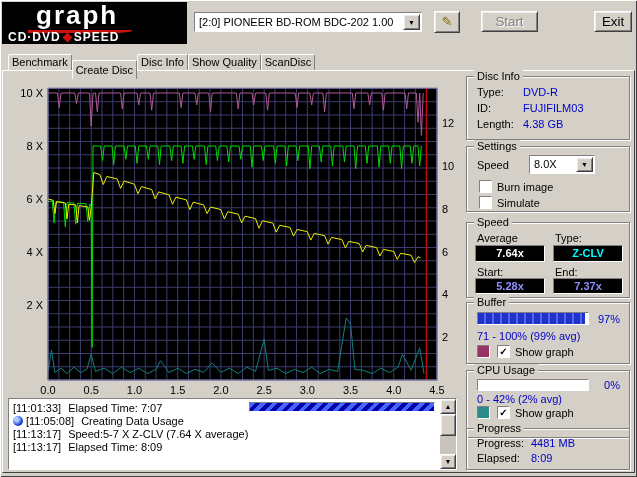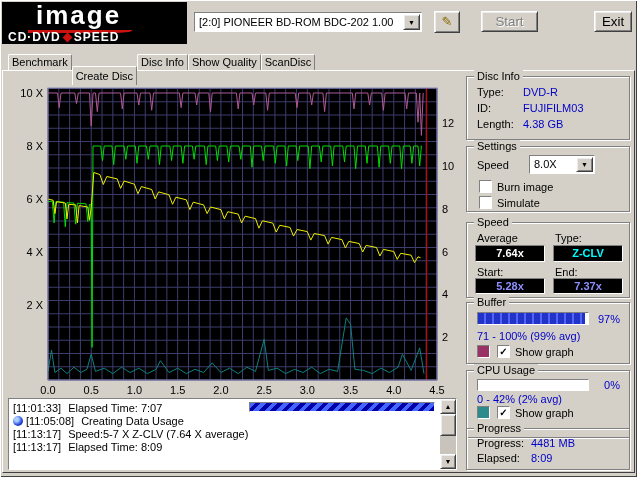--- a/index.html
+++ b/index.html
@@ -17,21 +17,21 @@
   .logo .diamond{display:inline-block;width:7px;height:7px;background:#cc1111;transform:rotate(45deg);margin:0 3px}
   
   .combo{background:#fff;height:20px}
   .combo .txt{position:absolute;left:4px;top:3px;white-space:nowrap}
   .combo .arrowbtn{position:absolute;right:1px;top:1px;width:17px;height:16px;text-align:center;font-size:7px;line-height:15px}
   .btn{text-align:center;line-height:19px}
   .btn.disabled{color:#808080;text-shadow:1px 1px 0 #ffffff}
   
   .tabs{left:8px;top:52px;height:19px;display:flex}
   .tab{height:16px;margin-top:2px;line-height:15px;padding:0 3px;border:1px solid;border-color:#ffffff #808080 #808080 #ffffff;border-bottom:none;background:#d4d0c8;border-radius:2px 2px 0 0}
-  .tab.active{height:19px;margin-top:14px;line-height:18px;position:relative;z-index:3}
+  .tab.active{height:19px;margin-top:8px;line-height:18px;position:relative;z-index:3}
   .tabpage{left:2px;top:70px;width:633px;height:403px;border:1px solid;border-color:#ffffff #404040 #404040 #ffffff;pointer-events:none}
   
   .group{left:466px;width:164px;border:1px solid #808080;box-shadow:inset 1px 1px 0 #ffffff,1px 1px 0 #ffffff}
   .group .gtitle{position:absolute;top:-7px;left:7px;background:#d4d0c8;padding:0 3px}
   .blue{color:#0000c8}
   .lcd{background:#000;border:1px solid;border-color:#808080 #ffffff #ffffff #808080;text-align:center;font-weight:bold;font-size:11px;line-height:14px}
   .checkbox{width:13px;height:13px;background:#fff;border:1px solid;border-color:#808080 #ffffff #ffffff #808080;font-size:10px;line-height:11px;text-align:center;font-weight:bold}
   .swatch{width:13px;height:13px;border:1px solid;border-color:#808080 #ffffff #ffffff #808080}
   .pbar{background:#fff;height:13px;overflow:hidden}
   .pbar .fill{height:100%;background:repeating-linear-gradient(90deg,#2233cc 0 6px,#5566ee 6px 8px)}
@@ -45,21 +45,21 @@
   .scr-btn{position:absolute;left:0;width:16px;height:15px;font-size:7px;line-height:14px;text-align:center}
   .scr-thumb{position:absolute;left:0;top:15px;width:16px;height:22px}
   svg{display:block;font-family:"Liberation Sans",sans-serif}
 </style>
 </head>
 <body>
 
 <div class="window">
 
   <div class="abs logo">
-    <span class="nero">image</span>
+    <span class="nero">graph</span>
     <div class="swoosh"></div>
     <div class="line2">
       <span>CD·DVD</span><span class="diamond"></span><span>SPEED</span>
     </div>
   </div>
 
   <div class="abs combo sunken" style="left:194px;top:12px;width:228px">
     <span class="txt">[2:0]   PIONEER BD-ROM  BDC-202 1.00</span>
     <span class="arrowbtn raised">▼</span>
   </div>

